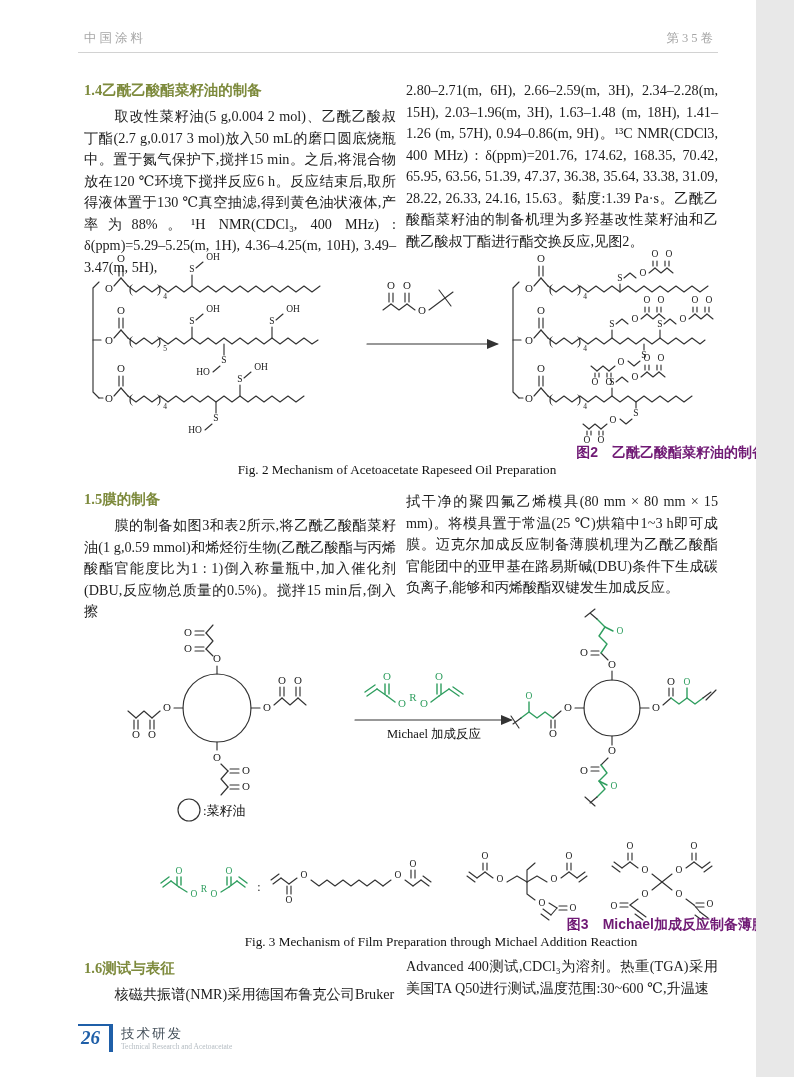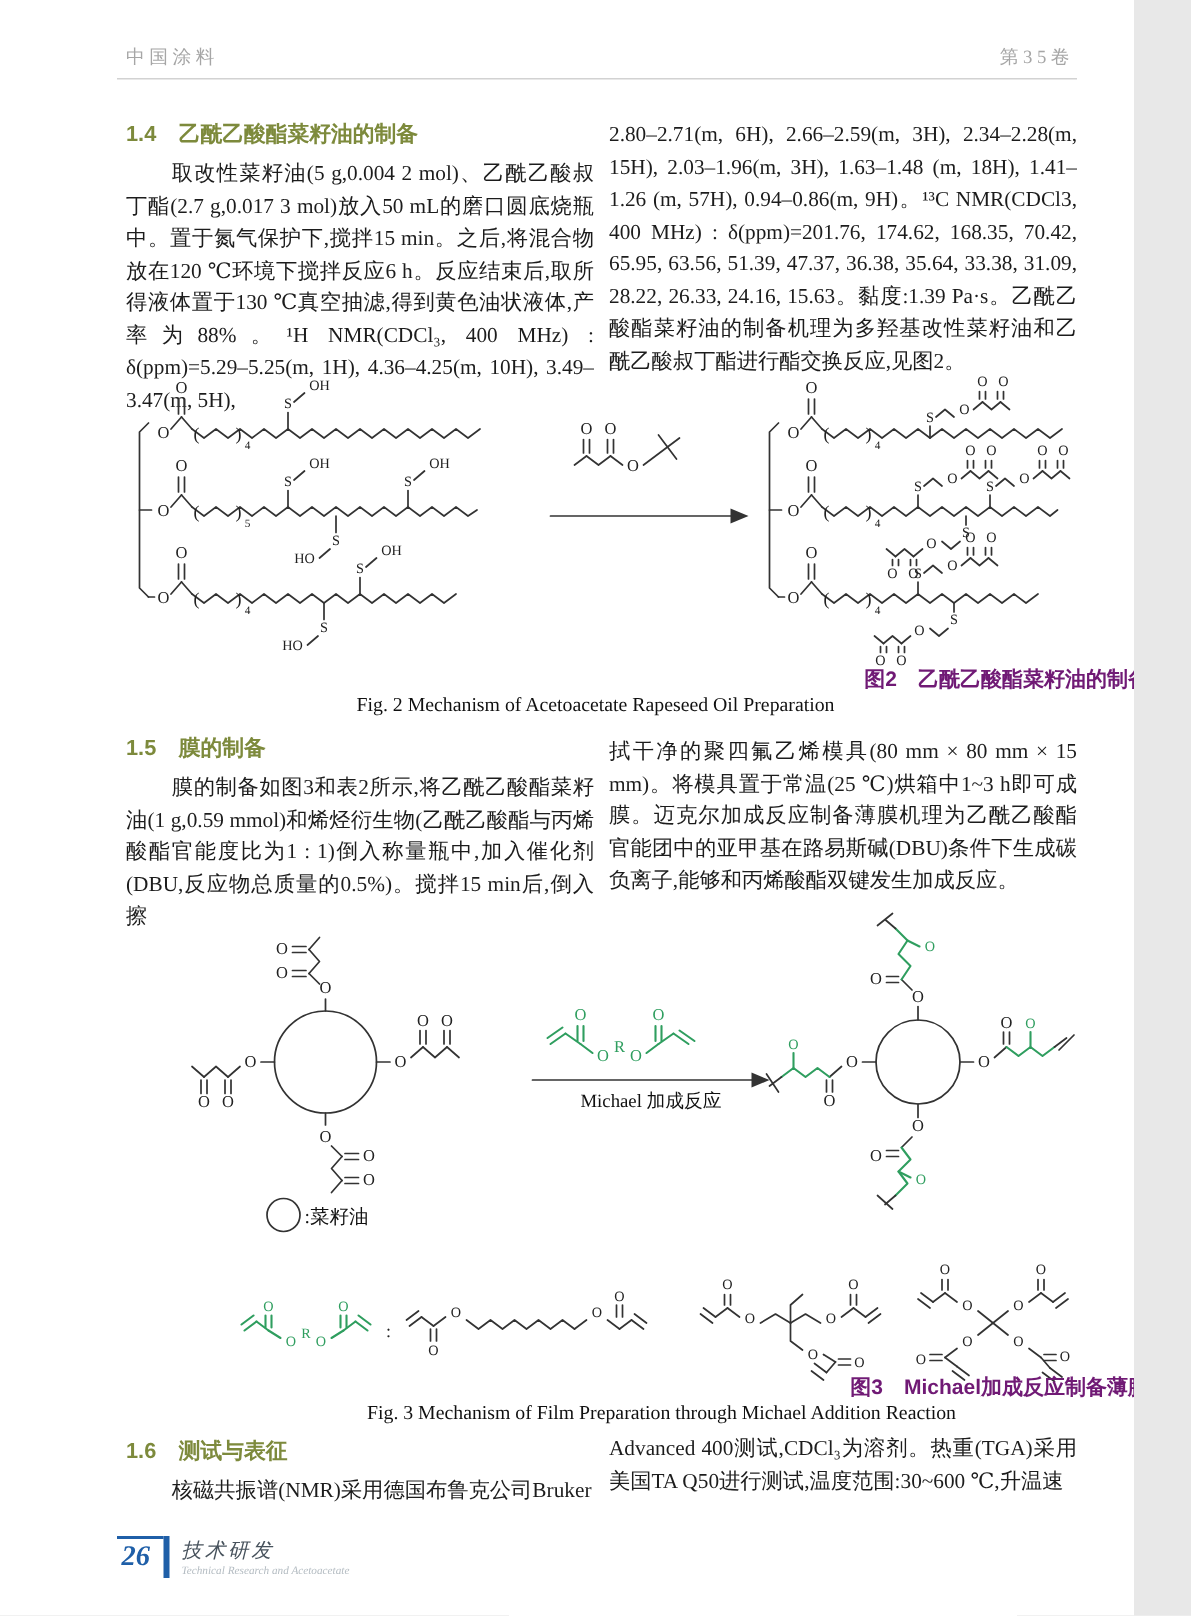--- a/index.html
+++ b/index.html
@@ -6,21 +6,21 @@
   .page{position:relative;width:756px;height:1077px;background:#ffffff;overflow:hidden;
         font-family:"Liberation Serif","DejaVu Serif",serif;color:#1c1c1c;}
   
   .phead{position:absolute;top:30px;left:84px;width:632px;display:flex;justify-content:space-between;
          color:#a6a6a6;font-size:12.5px;letter-spacing:3px;}
   .phead-line{position:absolute;top:52px;left:78px;width:640px;border-top:1px solid #d2d2d2;}
   
   .col{position:absolute;width:312px;font-size:14.2px;line-height:21.5px;text-align:justify;}
   .col-l{left:84px;}
   .col-r{left:406px;}
-  .sec-head{display:flex;gap:15px;color:#7d8a3c;font-family:Liberation Sans, sans-serif;
+  .sec-head{display:flex;color:#7d8a3c;font-family:Liberation Serif, serif;
             font-weight:bold;font-size:14.5px;line-height:20px;margin:0 0 6px 0;}
   p.body{margin:0;}
   p.ind{text-indent:2.15em;}
   
   .cap-zh{position:absolute;left:0;width:794px;text-align:right;
           font-family:"Liberation Sans","DejaVu Sans",sans-serif;font-weight:bold;font-size:14px;color:#701a75;}
   .cap-zh .gap{display:inline-block;width:14px;}
   .cap-en{position:absolute;left:0;width:794px;text-align:center;font-weight:normal;font-size:13.2px;color:#111;}
   
   .figwrap{position:absolute;}
@@ -31,21 +31,21 @@
   svg text.atg{fill:#2f9e5f;}
   svg text.par{font-size:12px;}
   svg text.sub{font-size:7.5px;}
   svg text.lbl{font-size:12.5px;fill:#111;text-anchor:middle;font-family:"Liberation Serif","DejaVu Serif",serif;}
   svg text.lgd{font-size:13px;fill:#111;text-anchor:start;}
   
   .pfoot{position:absolute;left:78px;top:1024px;display:flex;align-items:flex-end;}
   .foot-num{font-style:italic;font-weight:bold;font-size:19px;color:#1f5fa8;
             border-top:2px solid #1f5fa8;padding:0 9px 2px 3px;line-height:24px;}
   .foot-bar{width:4px;height:28px;background:#1f5fa8;margin-right:8px;}
-  .foot-col{display:flex;flex-direction:column;font-style:italic;}
+  .foot-col{display:flex;flex-direction:column;}
   .foot-zh{font-family:"Liberation Sans","DejaVu Sans",sans-serif;font-size:13.5px;color:#47525c;
            letter-spacing:2px;line-height:16px;}
   .foot-en{font-size:7.5px;color:#b4bcc2;line-height:10px;}
 </style>
 </head>
 <body>
 
 <div class="page">
 
   <div class="phead">

